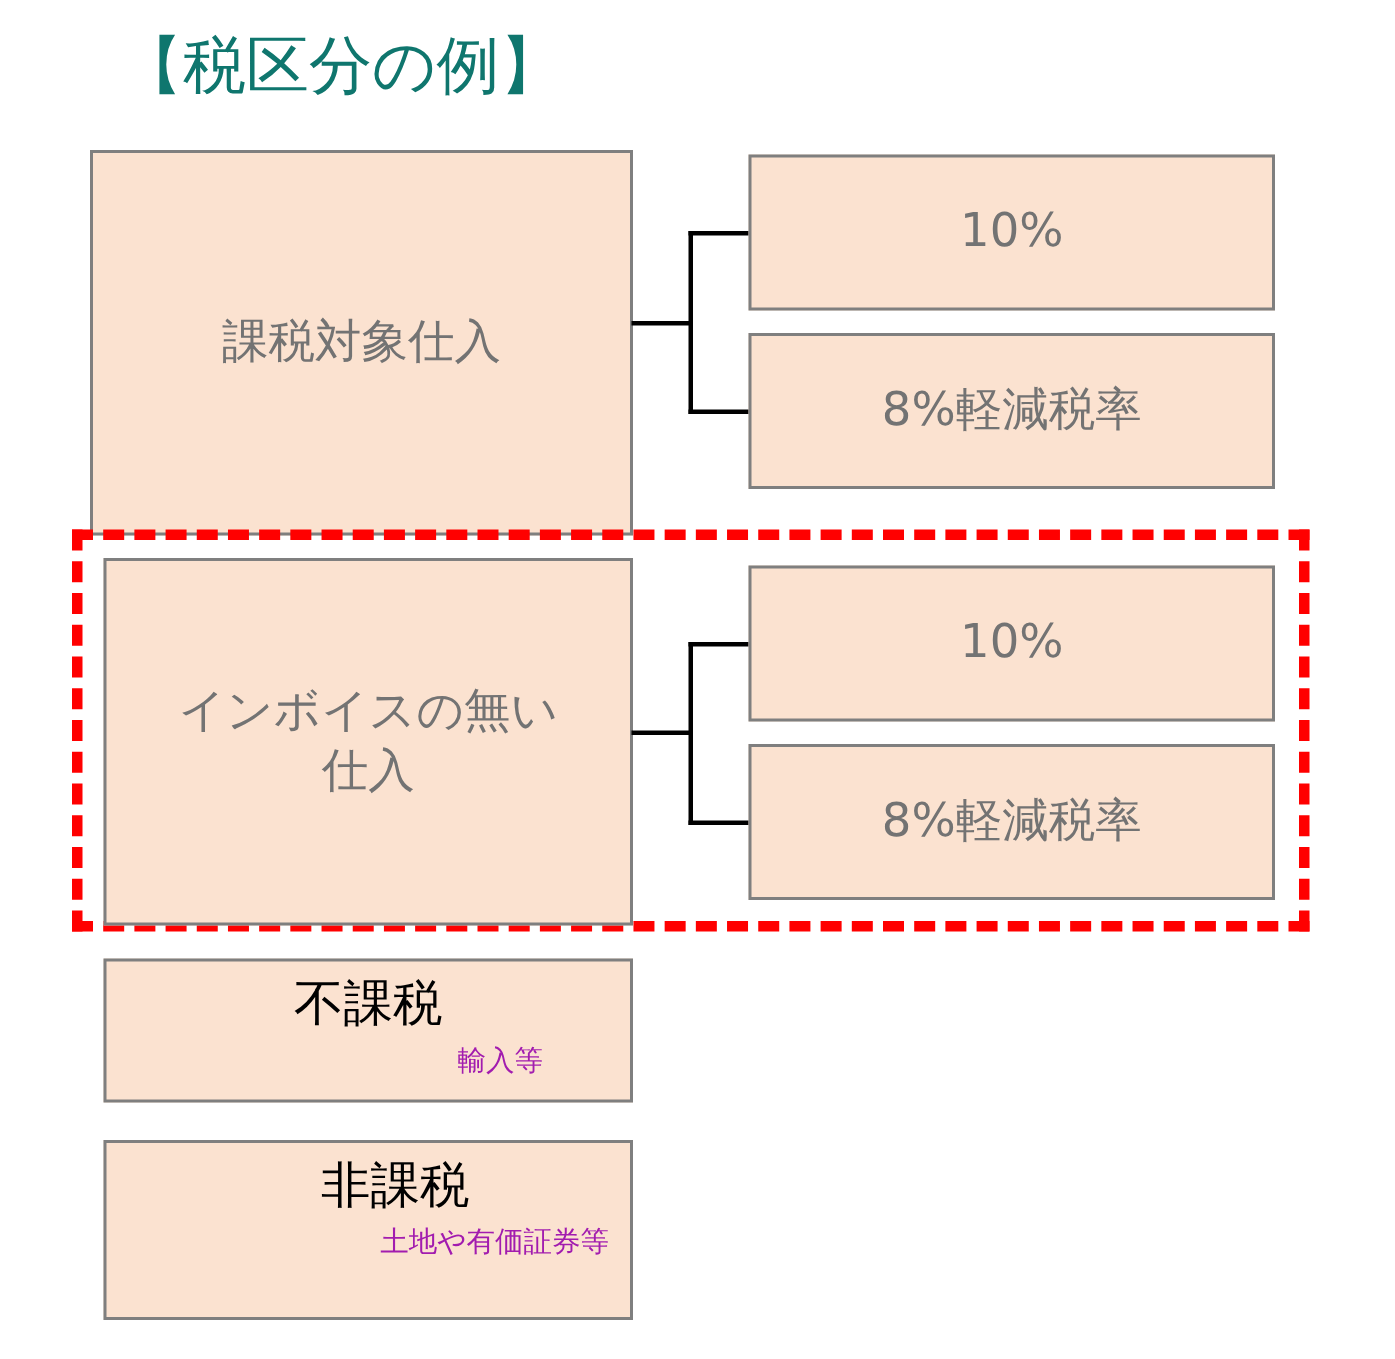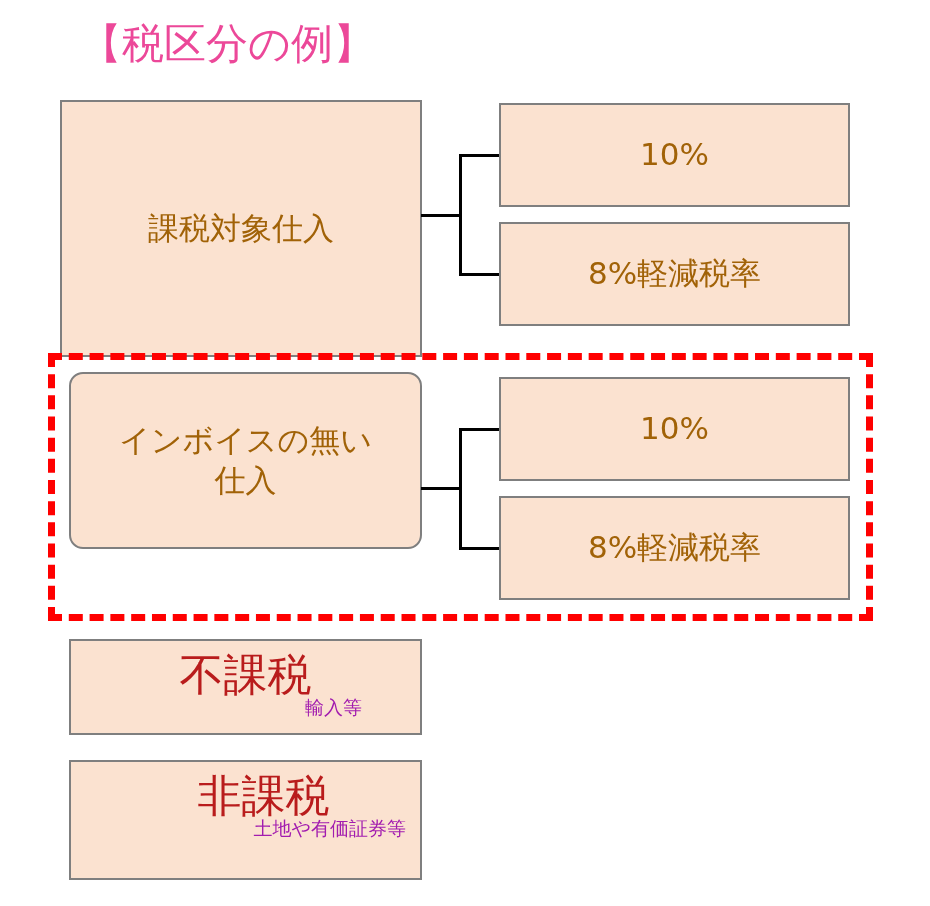--- a/index.html
+++ b/index.html
@@ -23,54 +23,54 @@
     height: 906px;
   }
   .title {
     position: absolute;
     left: 80px;
     top: 16px;
     font-size: 42px;
     line-height: 56px;
     letter-spacing: 0px;
     white-space: nowrap;
-    color: #ec4899;
+    color: #0f766e;
   }
   .box {
     position: absolute;
     box-sizing: border-box;
     background: #FBE2D0;
     border: 2px solid #7F7F7F;
     display: flex;
     align-items: center;
     justify-content: center;
     text-align: center;
   }
   .box-label {
     font-size: 31px;
     line-height: 1.28;
-    color: #a16207;
+    color: #737373;
     white-space: pre-line;
   }
   .box-label.small-num {
     font-size: 31px;
   }
   
   .box.cat {
     display: block;
     padding: 0;
   }
   .cat-main {
     position: absolute;
     left: 0;
     right: 0;
     text-align: center;
-    font-size: 44px;
+    font-size: 33px;
     line-height: 1.1;
-    color: #b91c1c;
+    color: #000000;
   }
   .cat-sub {
     position: absolute;
     text-align: right;
     font-size: 19px;
     line-height: 1.1;
     color: #a21caf;
     right: 8px;
   }
   .dashed-region {
@@ -106,21 +106,21 @@
   <div class="box" style="left:499px; top:103px; width:351px; height:104px;">
     <span class="box-label small-num">10%</span>
   </div>
 
   <div class="box" style="left:499px; top:222px; width:351px; height:104px;">
     <span class="box-label">8%軽減税率</span>
   </div>
 
   <div class="dashed-region" style="left:48px; top:353px; width:825px; height:268px;"></div>
 
-  <div class="box" style="left:69px; top:372px; width:353px; height:177px;border-radius:14px;">
+  <div class="box" style="left:69px; top:372px; width:353px; height:245px;">
     <span class="box-label">インボイスの無い
 仕入</span>
   </div>
 
   <div class="conn conn-h" style="left:421px; top:487px; width:41px;"></div>
   <div class="conn conn-v" style="left:459px; top:428px; height:122px;"></div>
   <div class="conn conn-h" style="left:459px; top:428px; width:42px;"></div>
   <div class="conn conn-h" style="left:459px; top:547px; width:42px;"></div>
 
   <div class="box" style="left:499px; top:377px; width:351px; height:104px;">

